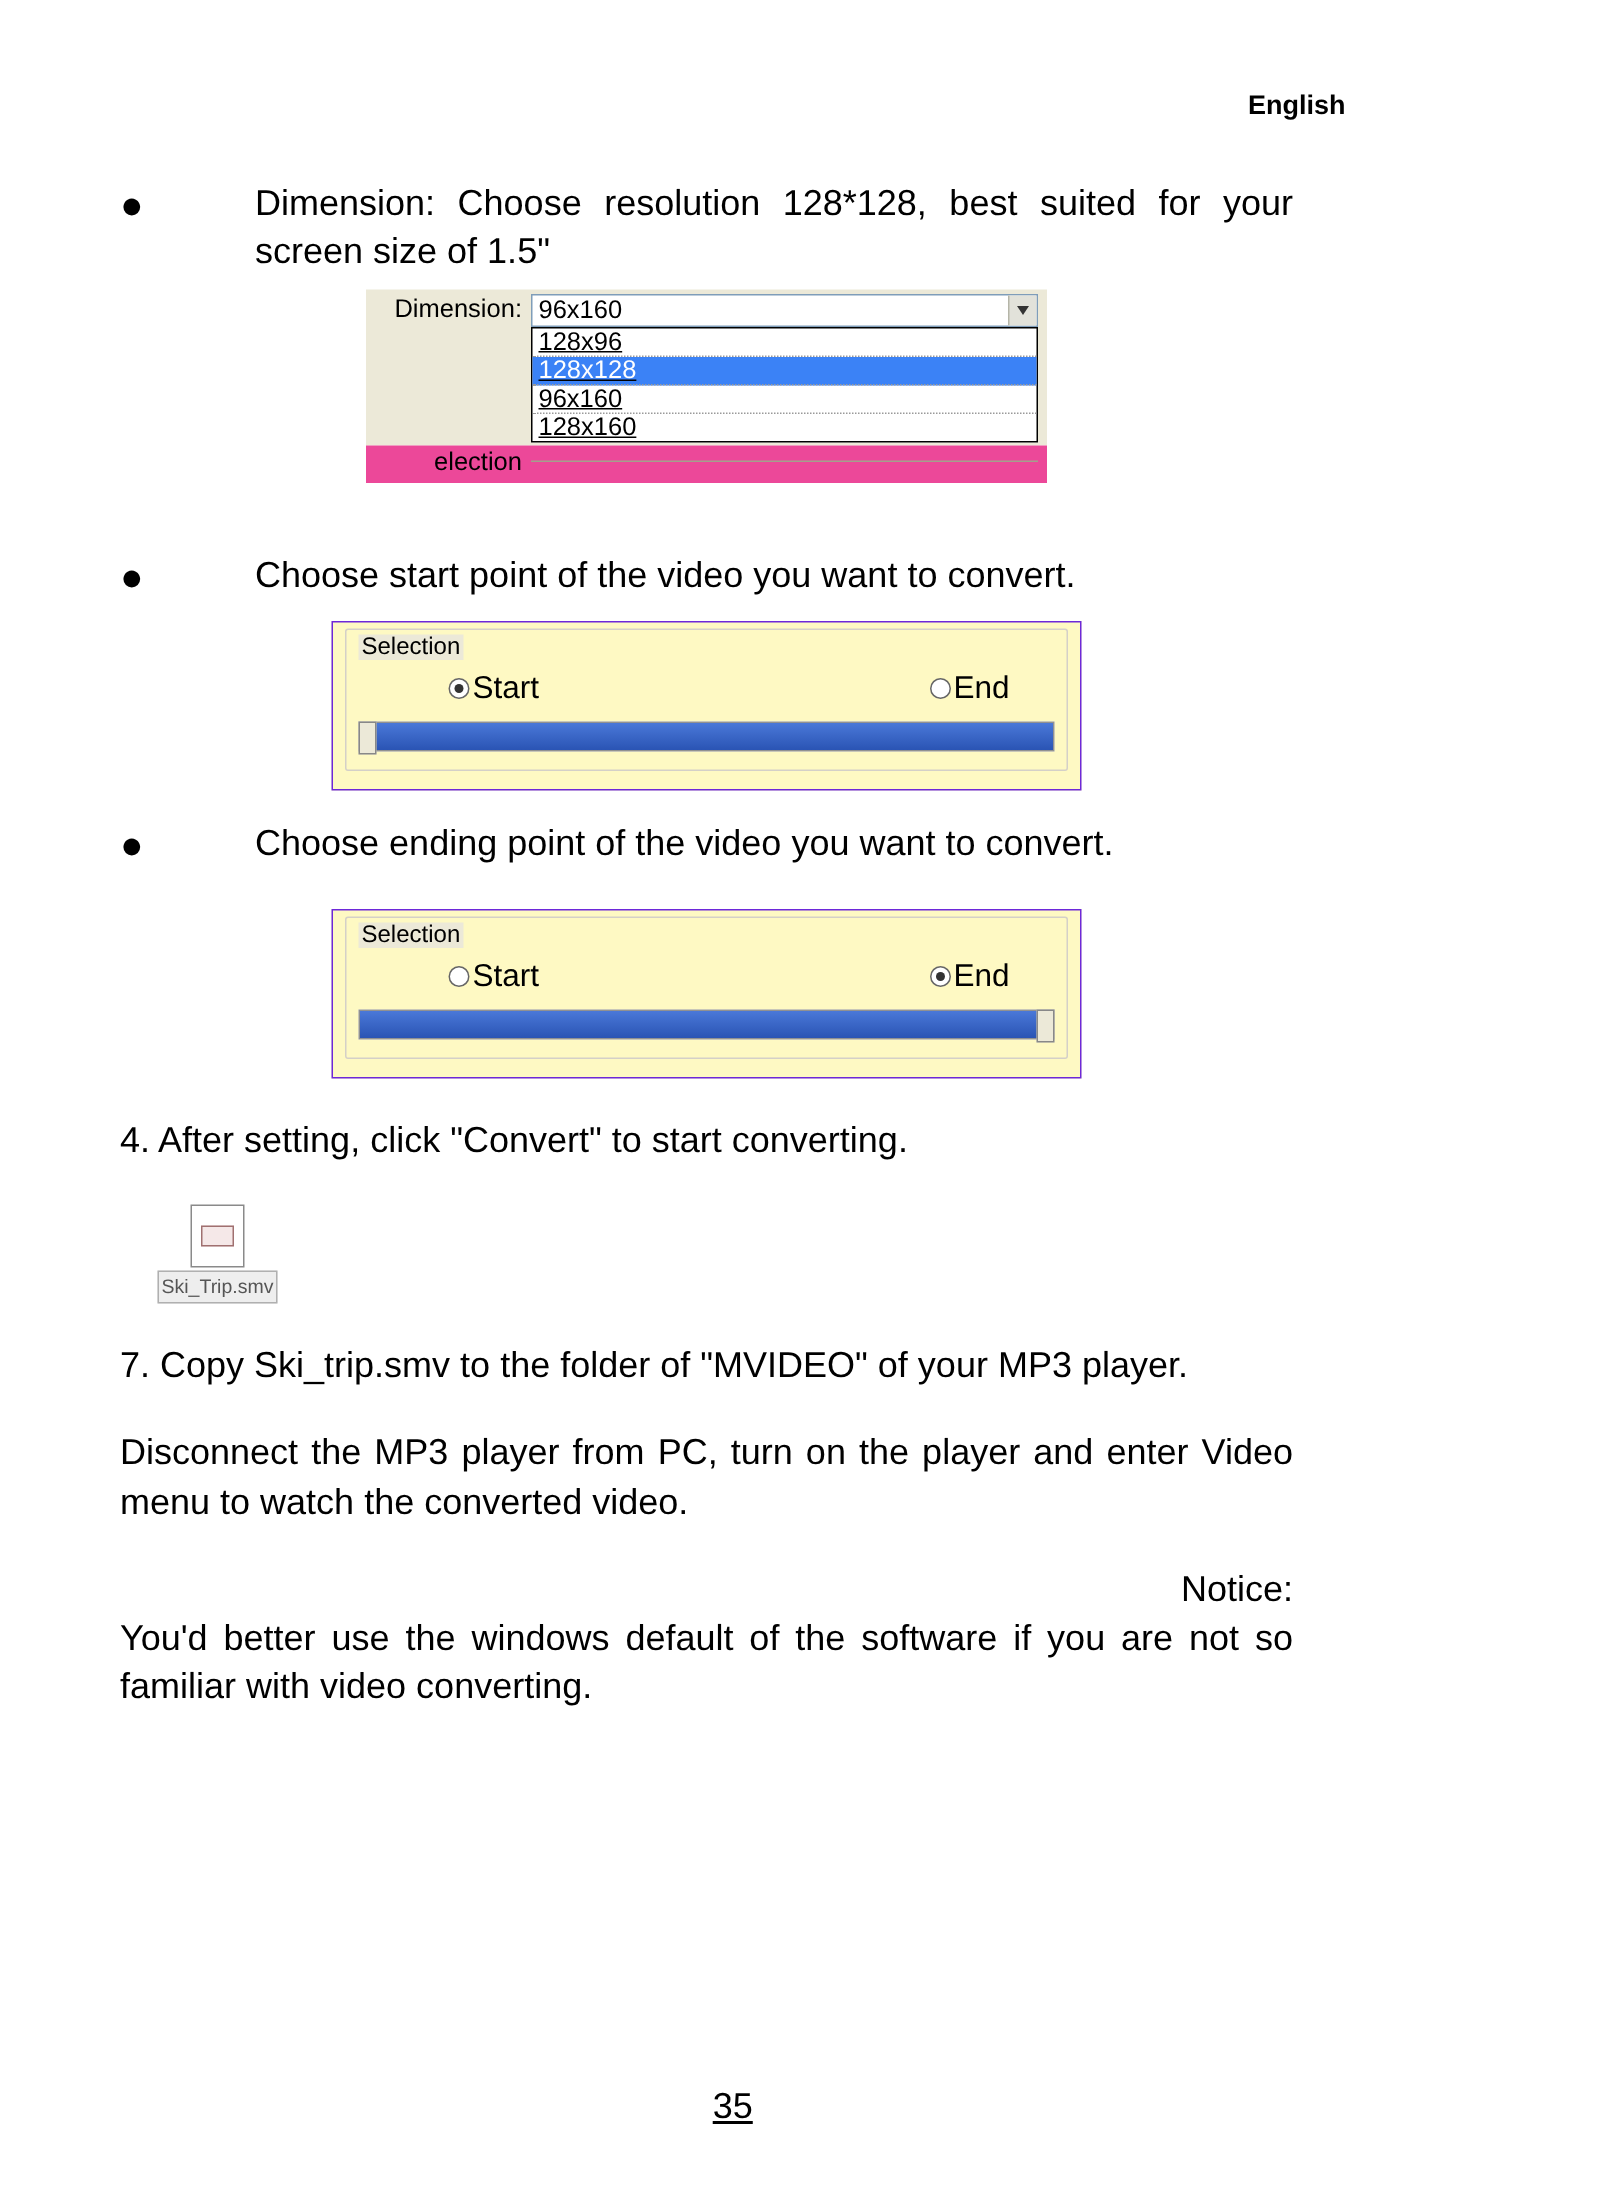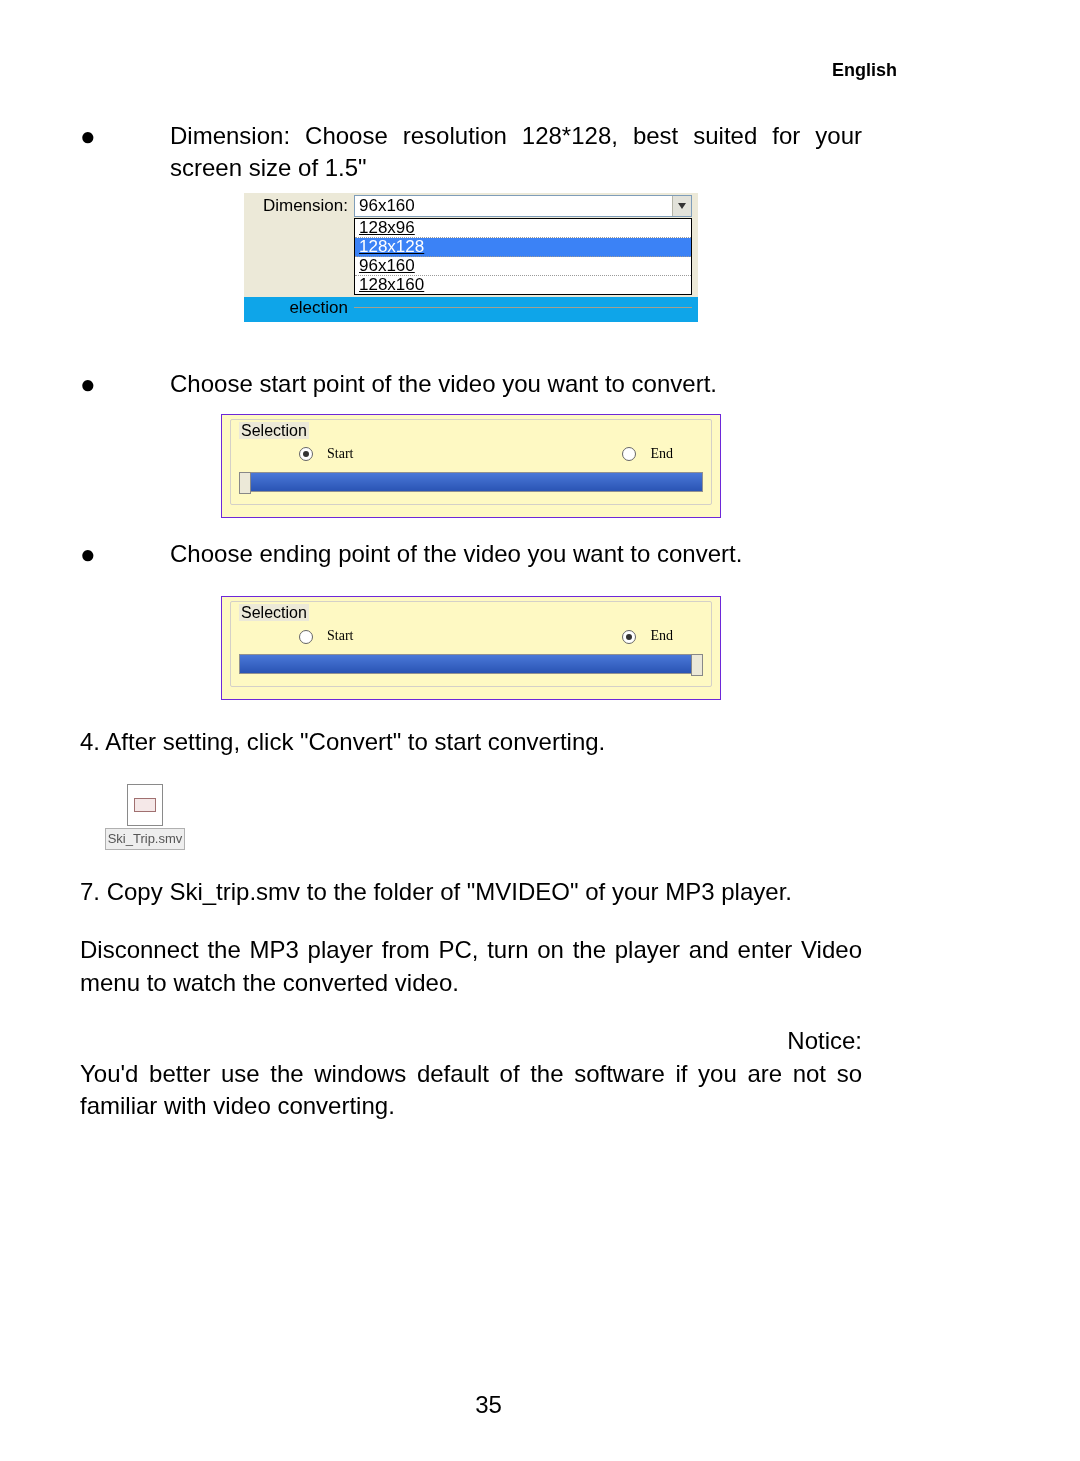--- a/index.html
+++ b/index.html
@@ -49,21 +49,21 @@
   
   .dim-box {
     width: 454px;
     margin: 8px auto 0 auto;
     font-family: Tahoma, "MS Sans Serif", sans-serif;
     font-size: 17px;
     color: #000;
   }
   .dim-row {
     display: flex;
-    align-items: flex-start;
+    align-items: flex-end;
     background: #ece9d8;
     padding: 2px 6px 0 6px;
     box-sizing: border-box;
   }
   .dim-label {
     width: 98px;
     text-align: right;
     padding-right: 6px;
   }
   .dim-select {
@@ -106,21 +106,21 @@
     line-height: 18px;
     white-space: nowrap;
     border-bottom: 1px dotted #9a9a9a;
   }
   .dim-opt:last-child { border-bottom: 0; }
   .dim-opt.selected {
     background: #3b82f6;
     color: #fff;
   }
   .dim-bottom-row {
-    background: #0ea5e9;
+    background: #ec4899;
     padding: 0 6px 2px 6px;
     display: flex;
   }
   .dim-bottom-label {
     width: 98px;
     text-align: right;
     padding-right: 6px;
   }
   .dim-bottom-line {
     flex: 1;
@@ -156,23 +156,22 @@
     font-size: 16px;
   }
   .sel-radios {
     display: flex;
     justify-content: space-between;
     padding: 0 30px 6px 60px;
   }
   .sel-radio {
     display: flex;
     align-items: center;
-    gap: 14px;
-    font-size: 14px;
-    font-family: Liberation Serif, serif;
+    gap: 2px;
+    font-size: 21px;
   }
   .radio-circle {
     width: 12px; height: 12px;
     border: 1px solid #666;
     border-radius: 50%;
     background: #fff;
     display: flex; align-items: center; justify-content: center;
   }
   .radio-dot {
     width: 6px; height: 6px; border-radius: 50%;
@@ -239,20 +238,21 @@
     padding: 1px 2px;
     display: inline-block;
     white-space: nowrap;
   }
   .page-num {
     position: absolute;
     bottom: 40px;
     left: 0; right: 0;
     text-align: center;
     font-size: 24px;
+    text-decoration: underline;
   }
 </style>
 </head>
 <body>
 
 <div class="page">
 
   <div class="lang">English</div>
 
   <div class="bullet-block first">

